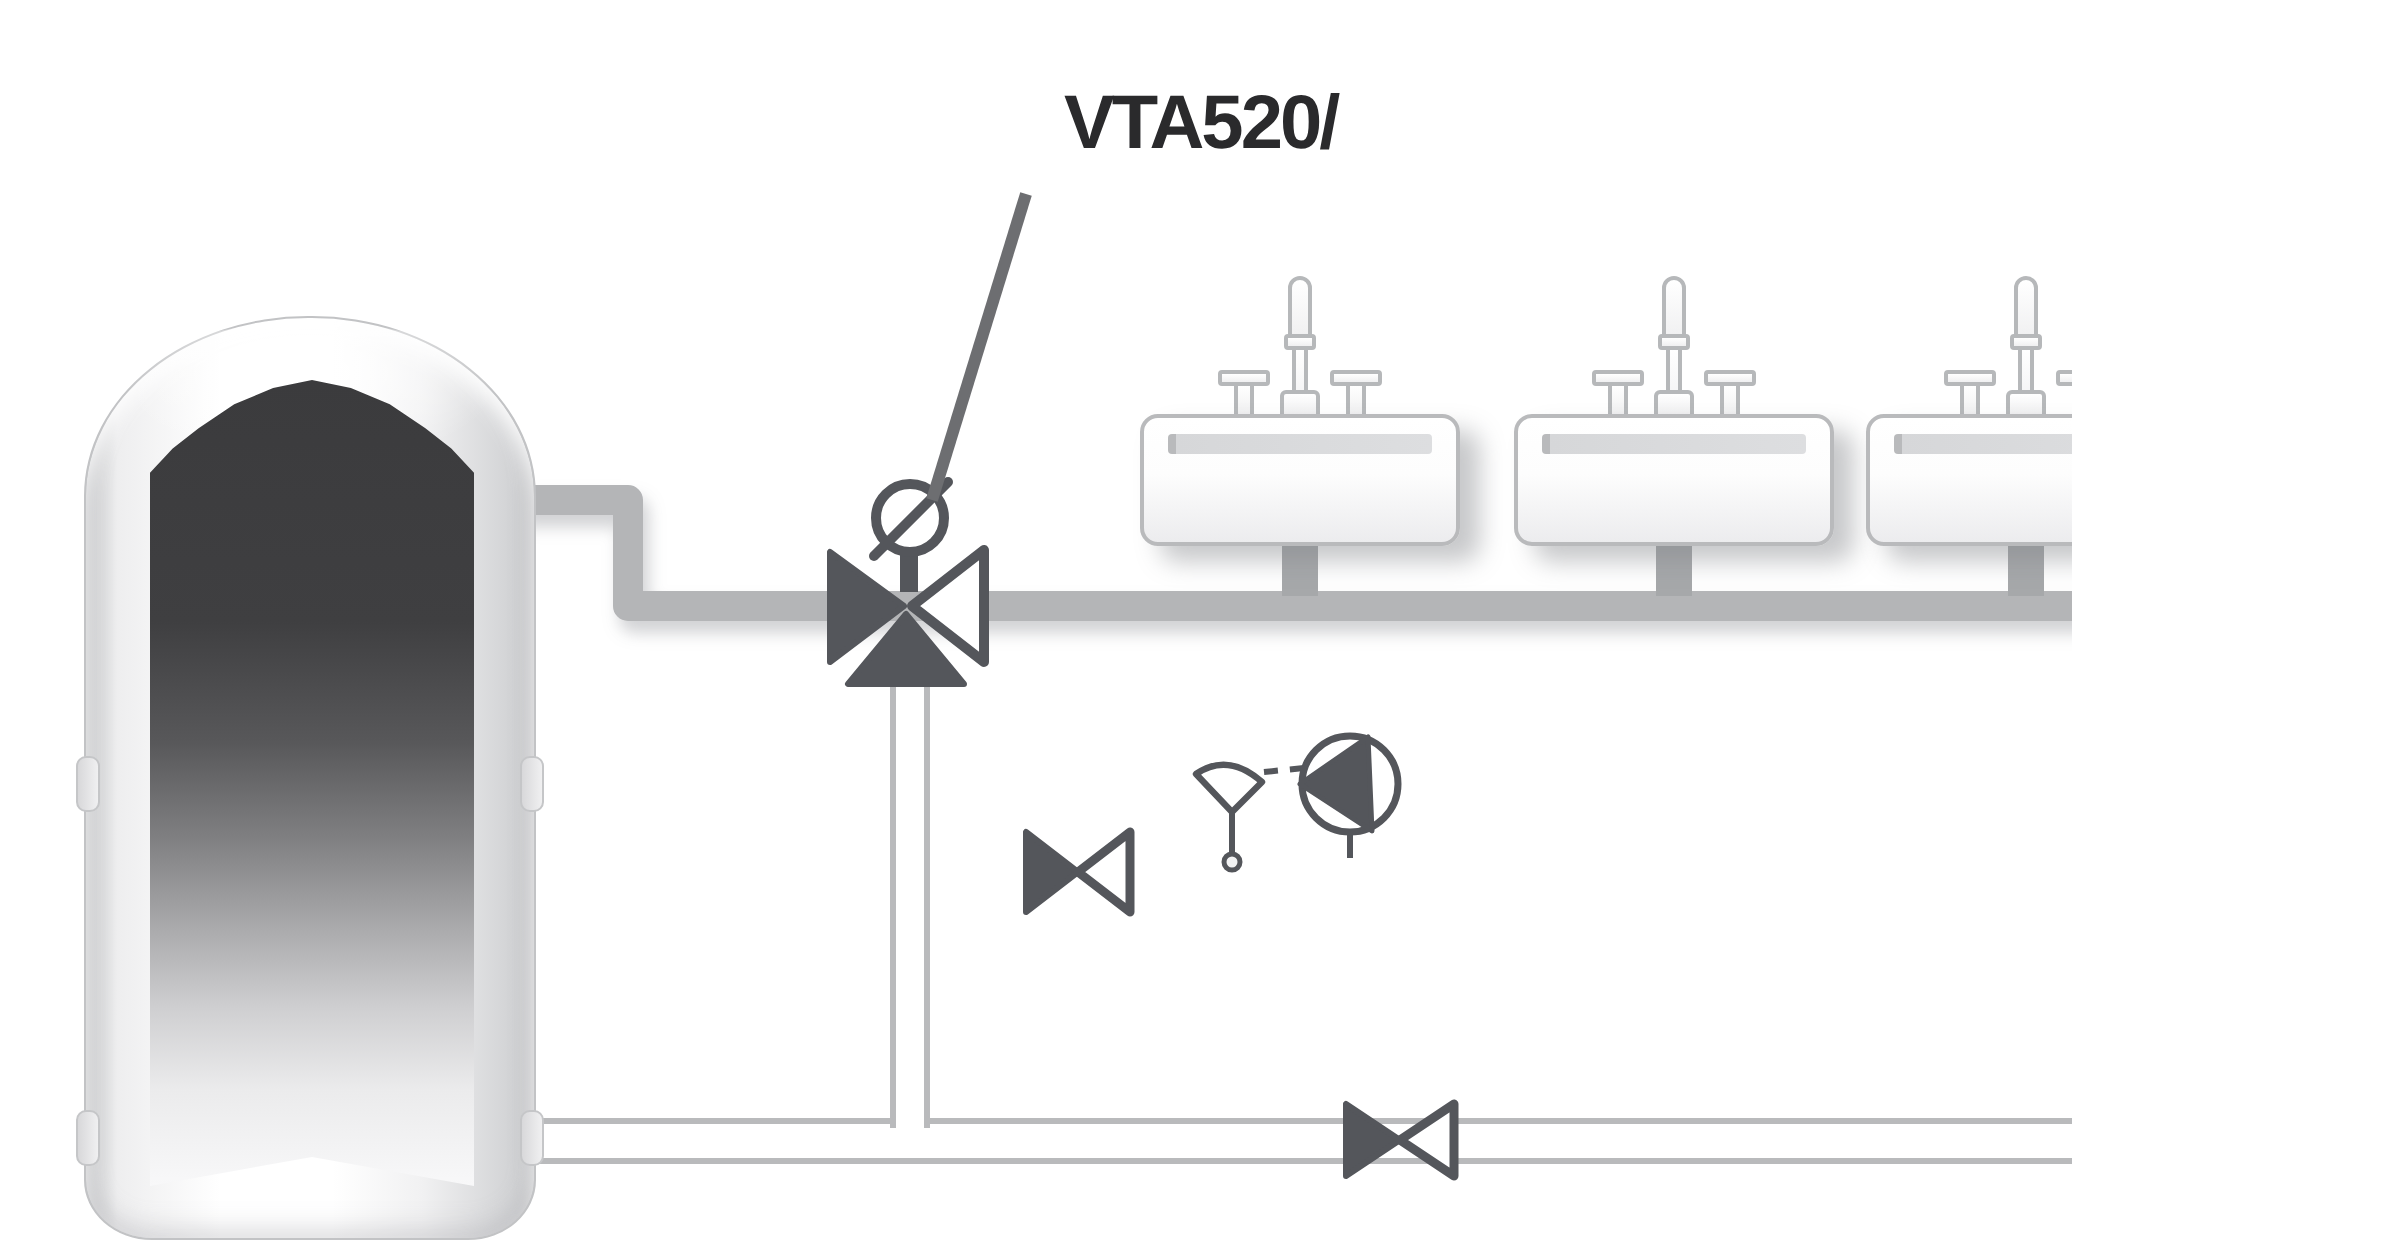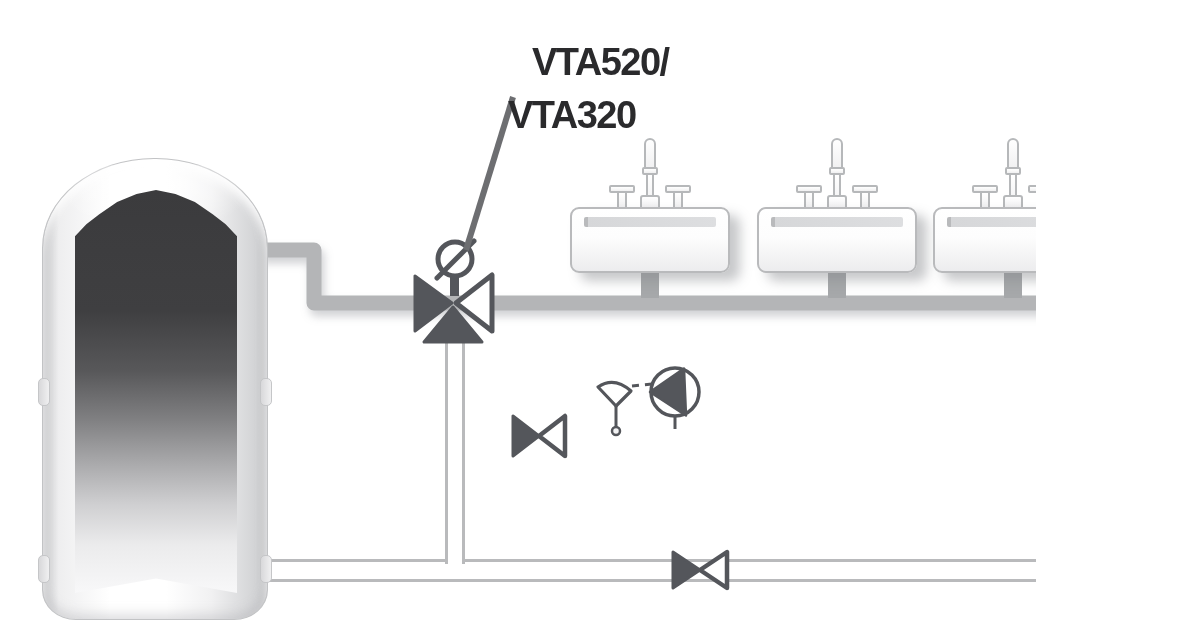--- a/index.html
+++ b/index.html
@@ -164,16 +164,15 @@
     <div class="fix bar-r"></div>
     <div class="fix stem-r"></div>
     <div class="drain"></div>
     <div class="body">
       <div class="slot"></div>
     </div>
   </div>
 
   <div class="valve-label">
     <div class="l1">VTA520/</div>
-    <div class="l2">VTA320</div>
   </div>
 
 </div>
 
 </body></html>

